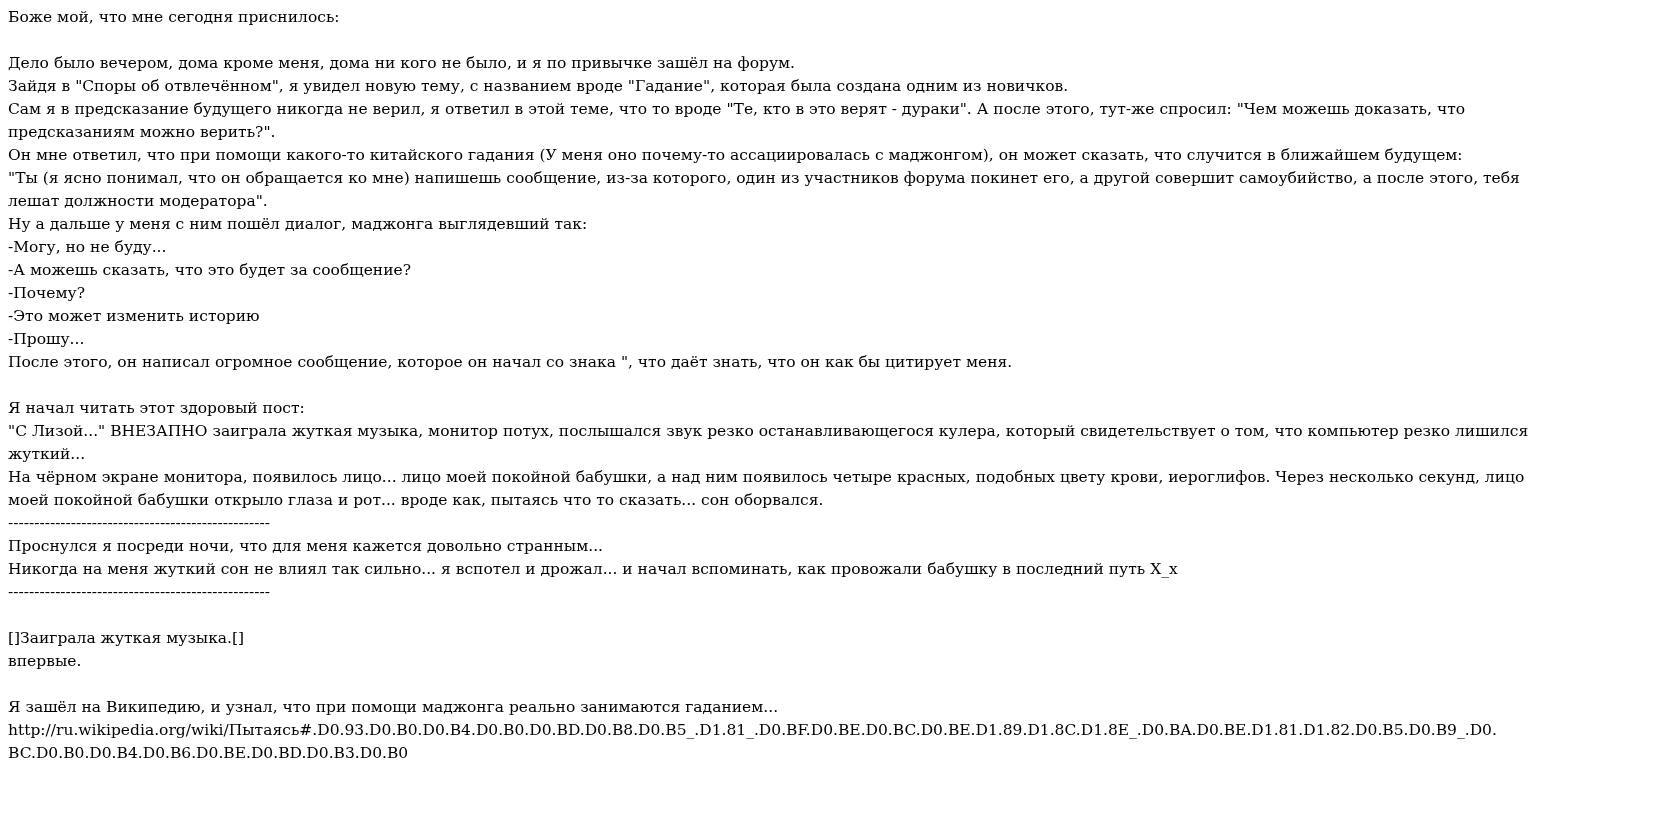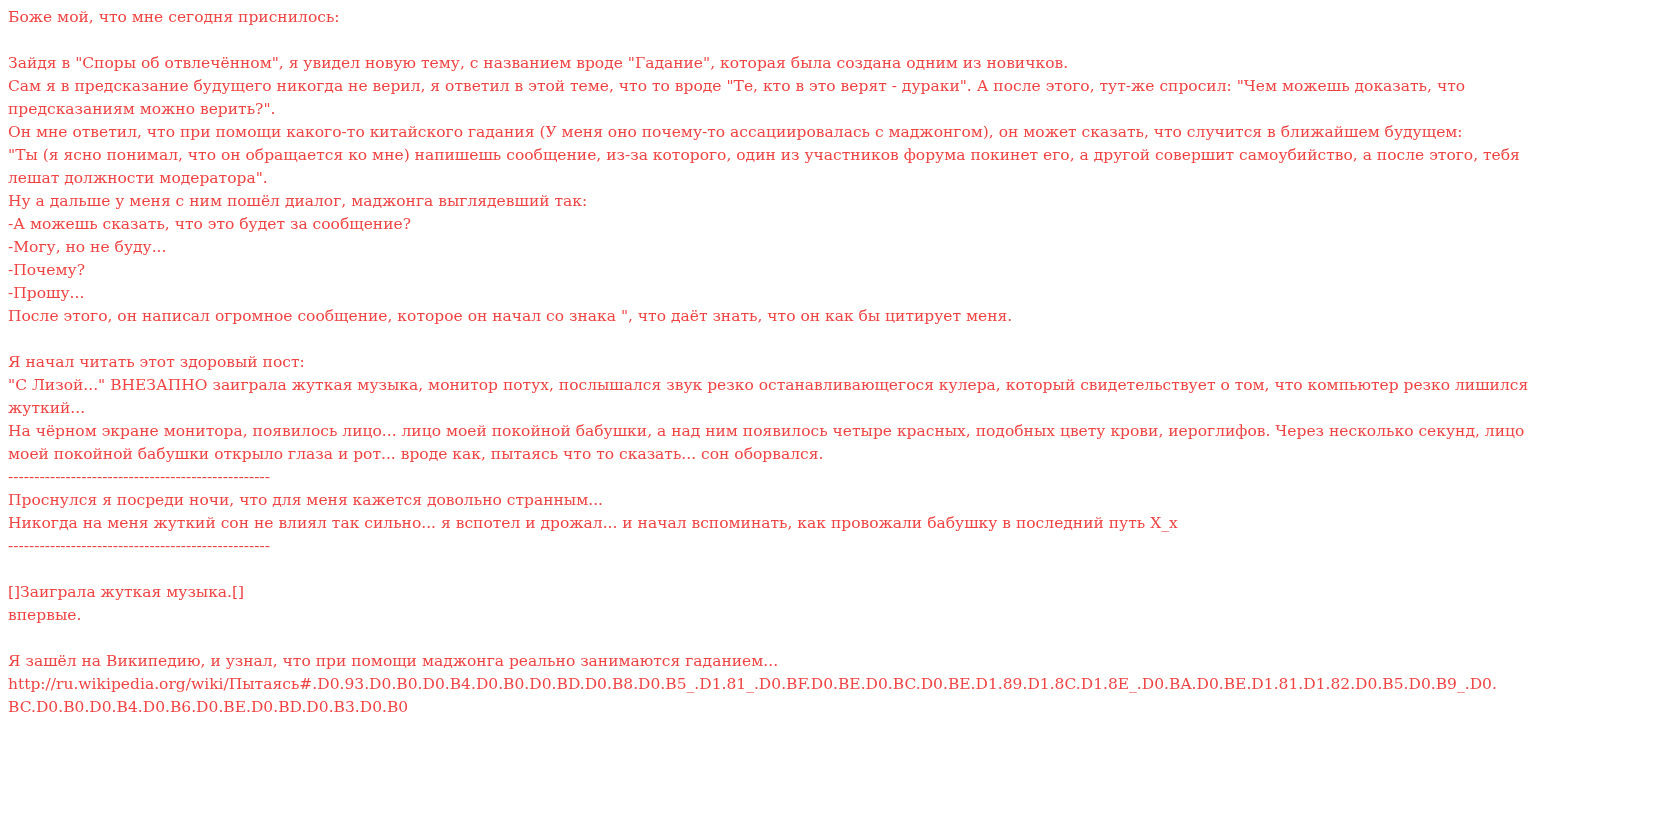--- a/index.html
+++ b/index.html
@@ -24,33 +24,35 @@
   .line {
     height: 23px;
     line-height: 23px;
     white-space: pre;
     overflow: hidden;
   }
 </style>
 </head>
 <body>
 
-<div class="doc" id="doc" style="background: rgb(255, 255, 255); color: #ef4444; border-radius: 22px;">
+<div class="doc" id="doc" style="background: rgb(255, 255, 255); color: #000000; border-radius: 22px;">
     <div class="line">Боже мой, что мне сегодня приснилось:</div>
     <div class="line">&nbsp;</div>
+    <div class="line">Дело было вечером, дома кроме меня, дома ни кого не было, и я по привычке зашёл на форум.</div>
     <div class="line">Зайдя в "Споры об отвлечённом", я увидел новую тему, с названием вроде "Гадание", которая была создана одним из новичков.</div>
     <div class="line">Сам я в предсказание будущего никогда не верил, я ответил в этой теме, что то вроде "Те, кто в это верят - дураки". А после этого, тут-же спросил: "Чем можешь доказать, что</div>
     <div class="line">предсказаниям можно верить?".</div>
     <div class="line">Он мне ответил, что при помощи какого-то китайского гадания (У меня оно почему-то ассациировалась с маджонгом), он может сказать, что случится в ближайшем будущем:</div>
     <div class="line">"Ты (я ясно понимал, что он обращается ко мне) напишешь сообщение, из-за которого, один из участников форума покинет его, а другой совершит самоубийство, а после этого, тебя</div>
     <div class="line">лешат должности модератора".</div>
     <div class="line">Ну а дальше у меня с ним пошёл диалог, маджонга выглядевший так:</div>
+    <div class="line">-Могу, но не буду...</div>
     <div class="line">-А можешь сказать, что это будет за сообщение?</div>
-    <div class="line">-Могу, но не буду...</div>
     <div class="line">-Почему?</div>
+    <div class="line">-Это может изменить историю</div>
     <div class="line">-Прошу...</div>
     <div class="line">После этого, он написал огромное сообщение, которое он начал со знака ", что даёт знать, что он как бы цитирует меня.</div>
     <div class="line">&nbsp;</div>
     <div class="line">Я начал читать этот здоровый пост:</div>
     <div class="line">"С Лизой..." ВНЕЗАПНО заиграла жуткая музыка, монитор потух, послышался звук резко останавливающегося кулера, который свидетельствует о том, что компьютер резко лишился</div>
     <div class="line">жуткий...</div>
     <div class="line">На чёрном экране монитора, появилось лицо... лицо моей покойной бабушки, а над ним появилось четыре красных, подобных цвету крови, иероглифов. Через несколько секунд, лицо</div>
     <div class="line">моей покойной бабушки открыло глаза и рот... вроде как, пытаясь что то сказать... сон оборвался.</div>
     <div class="line">--------------------------------------------------</div>
     <div class="line">Проснулся я посреди ночи, что для меня кажется довольно странным...</div>

